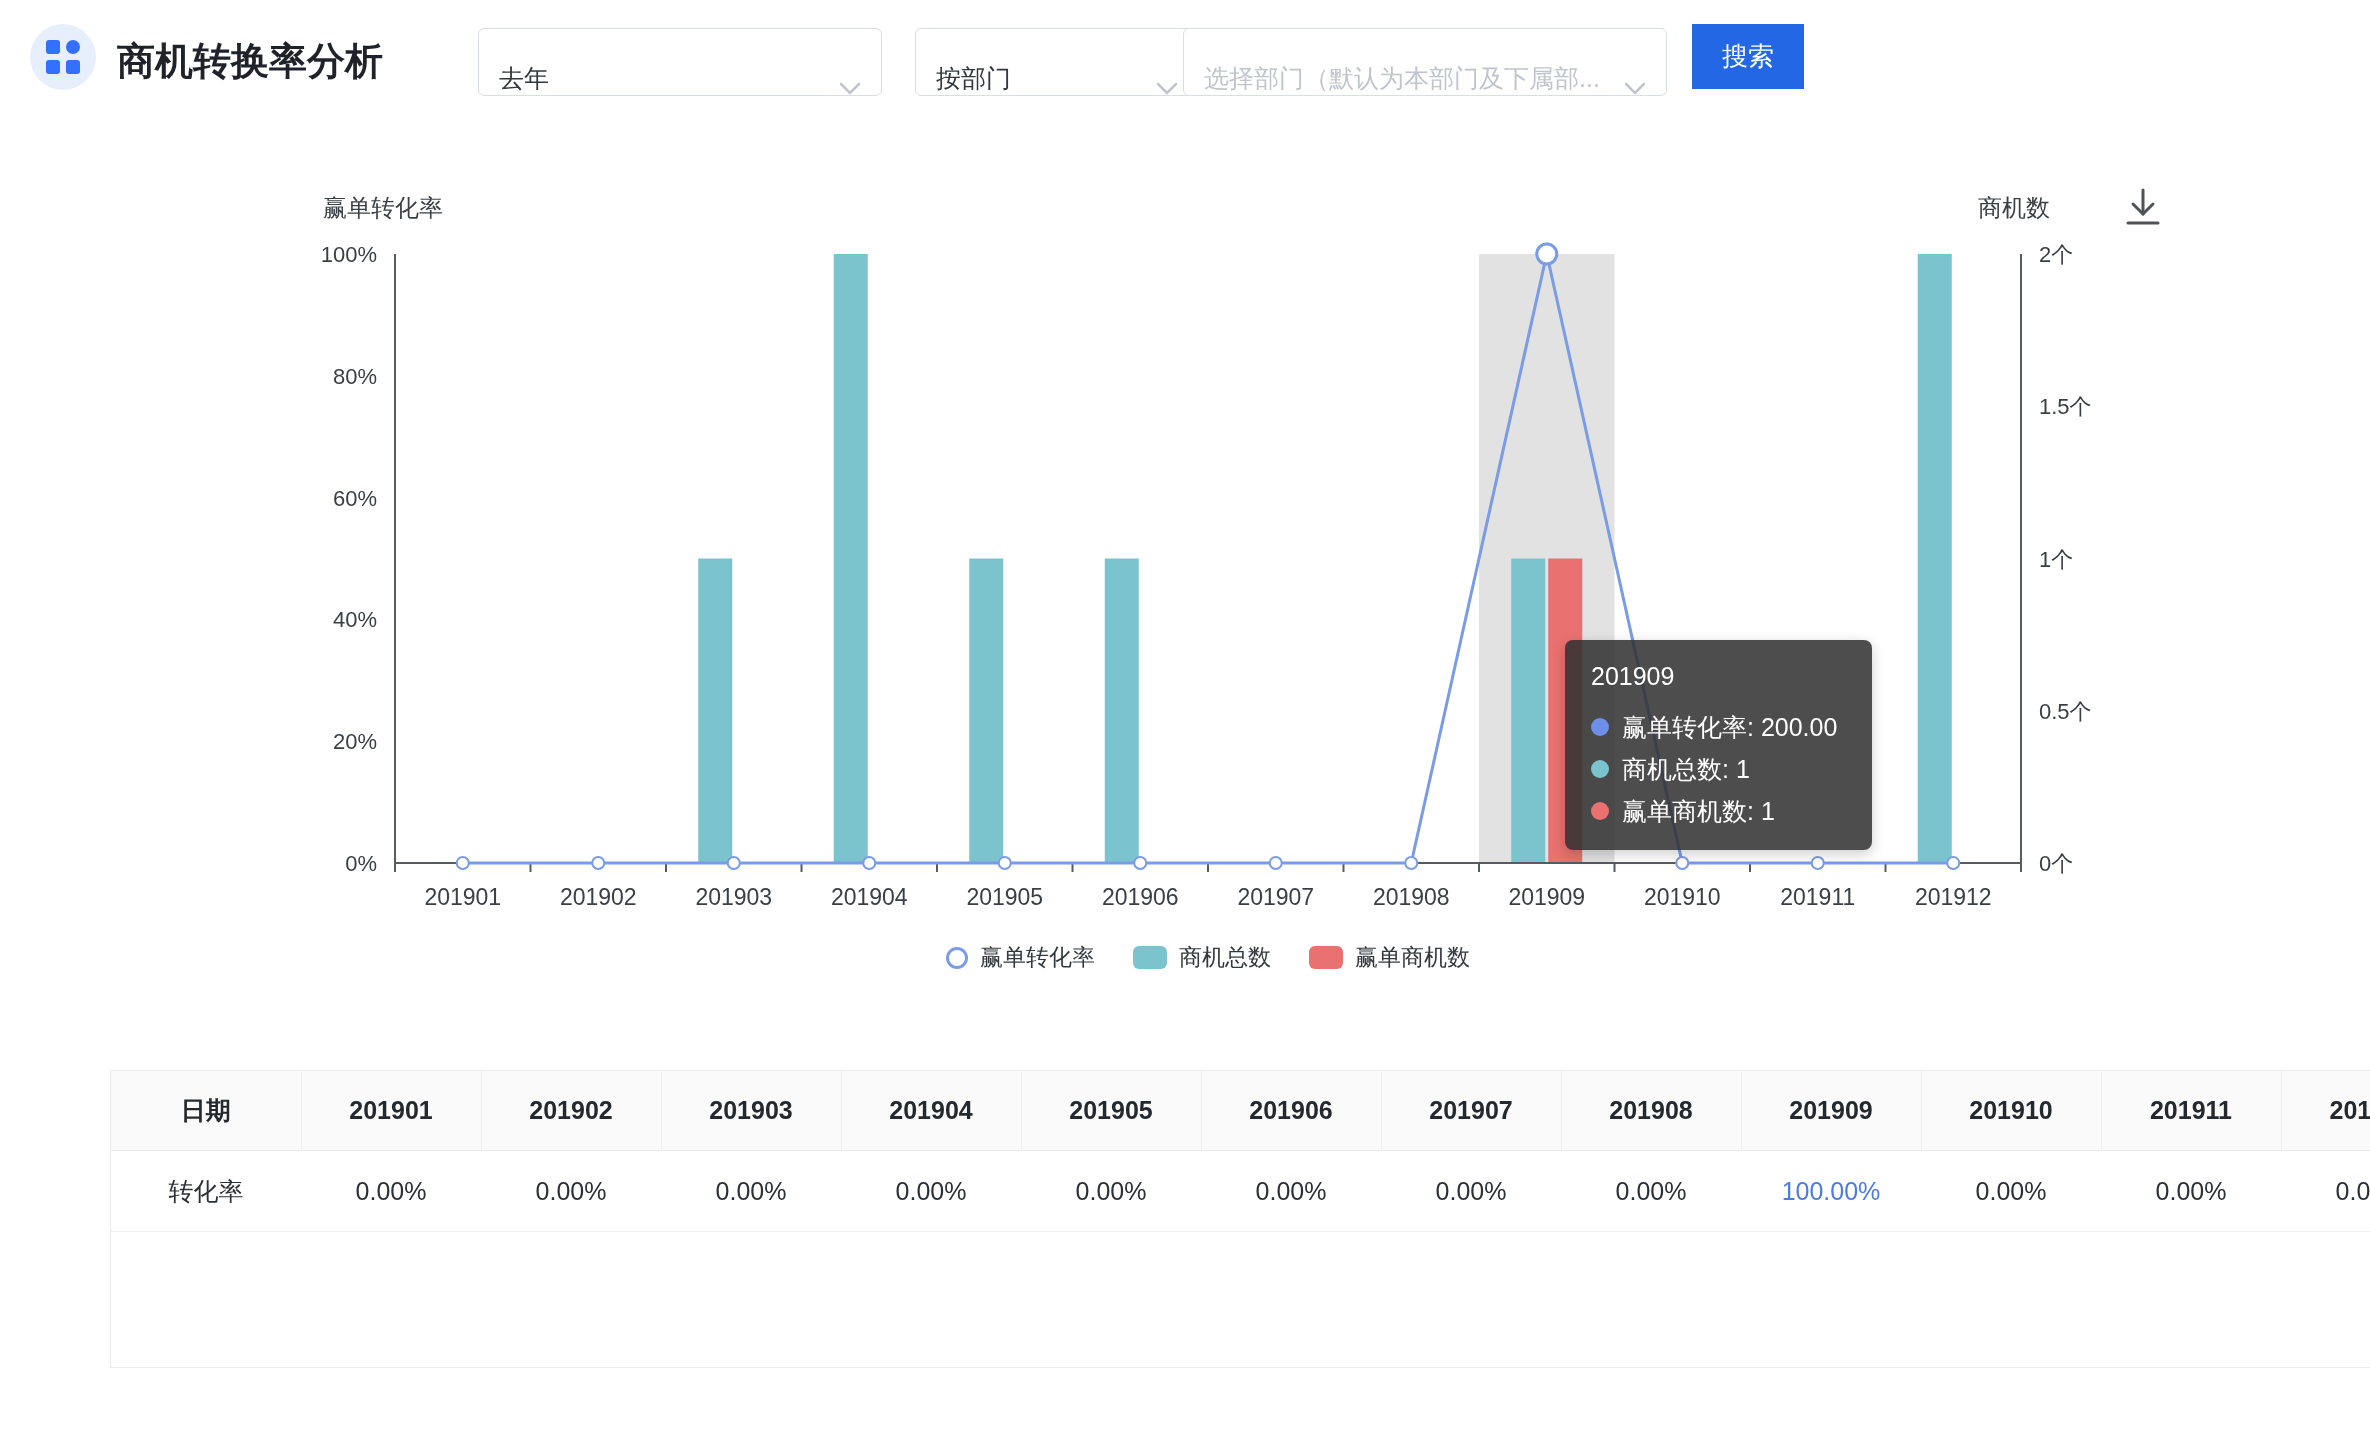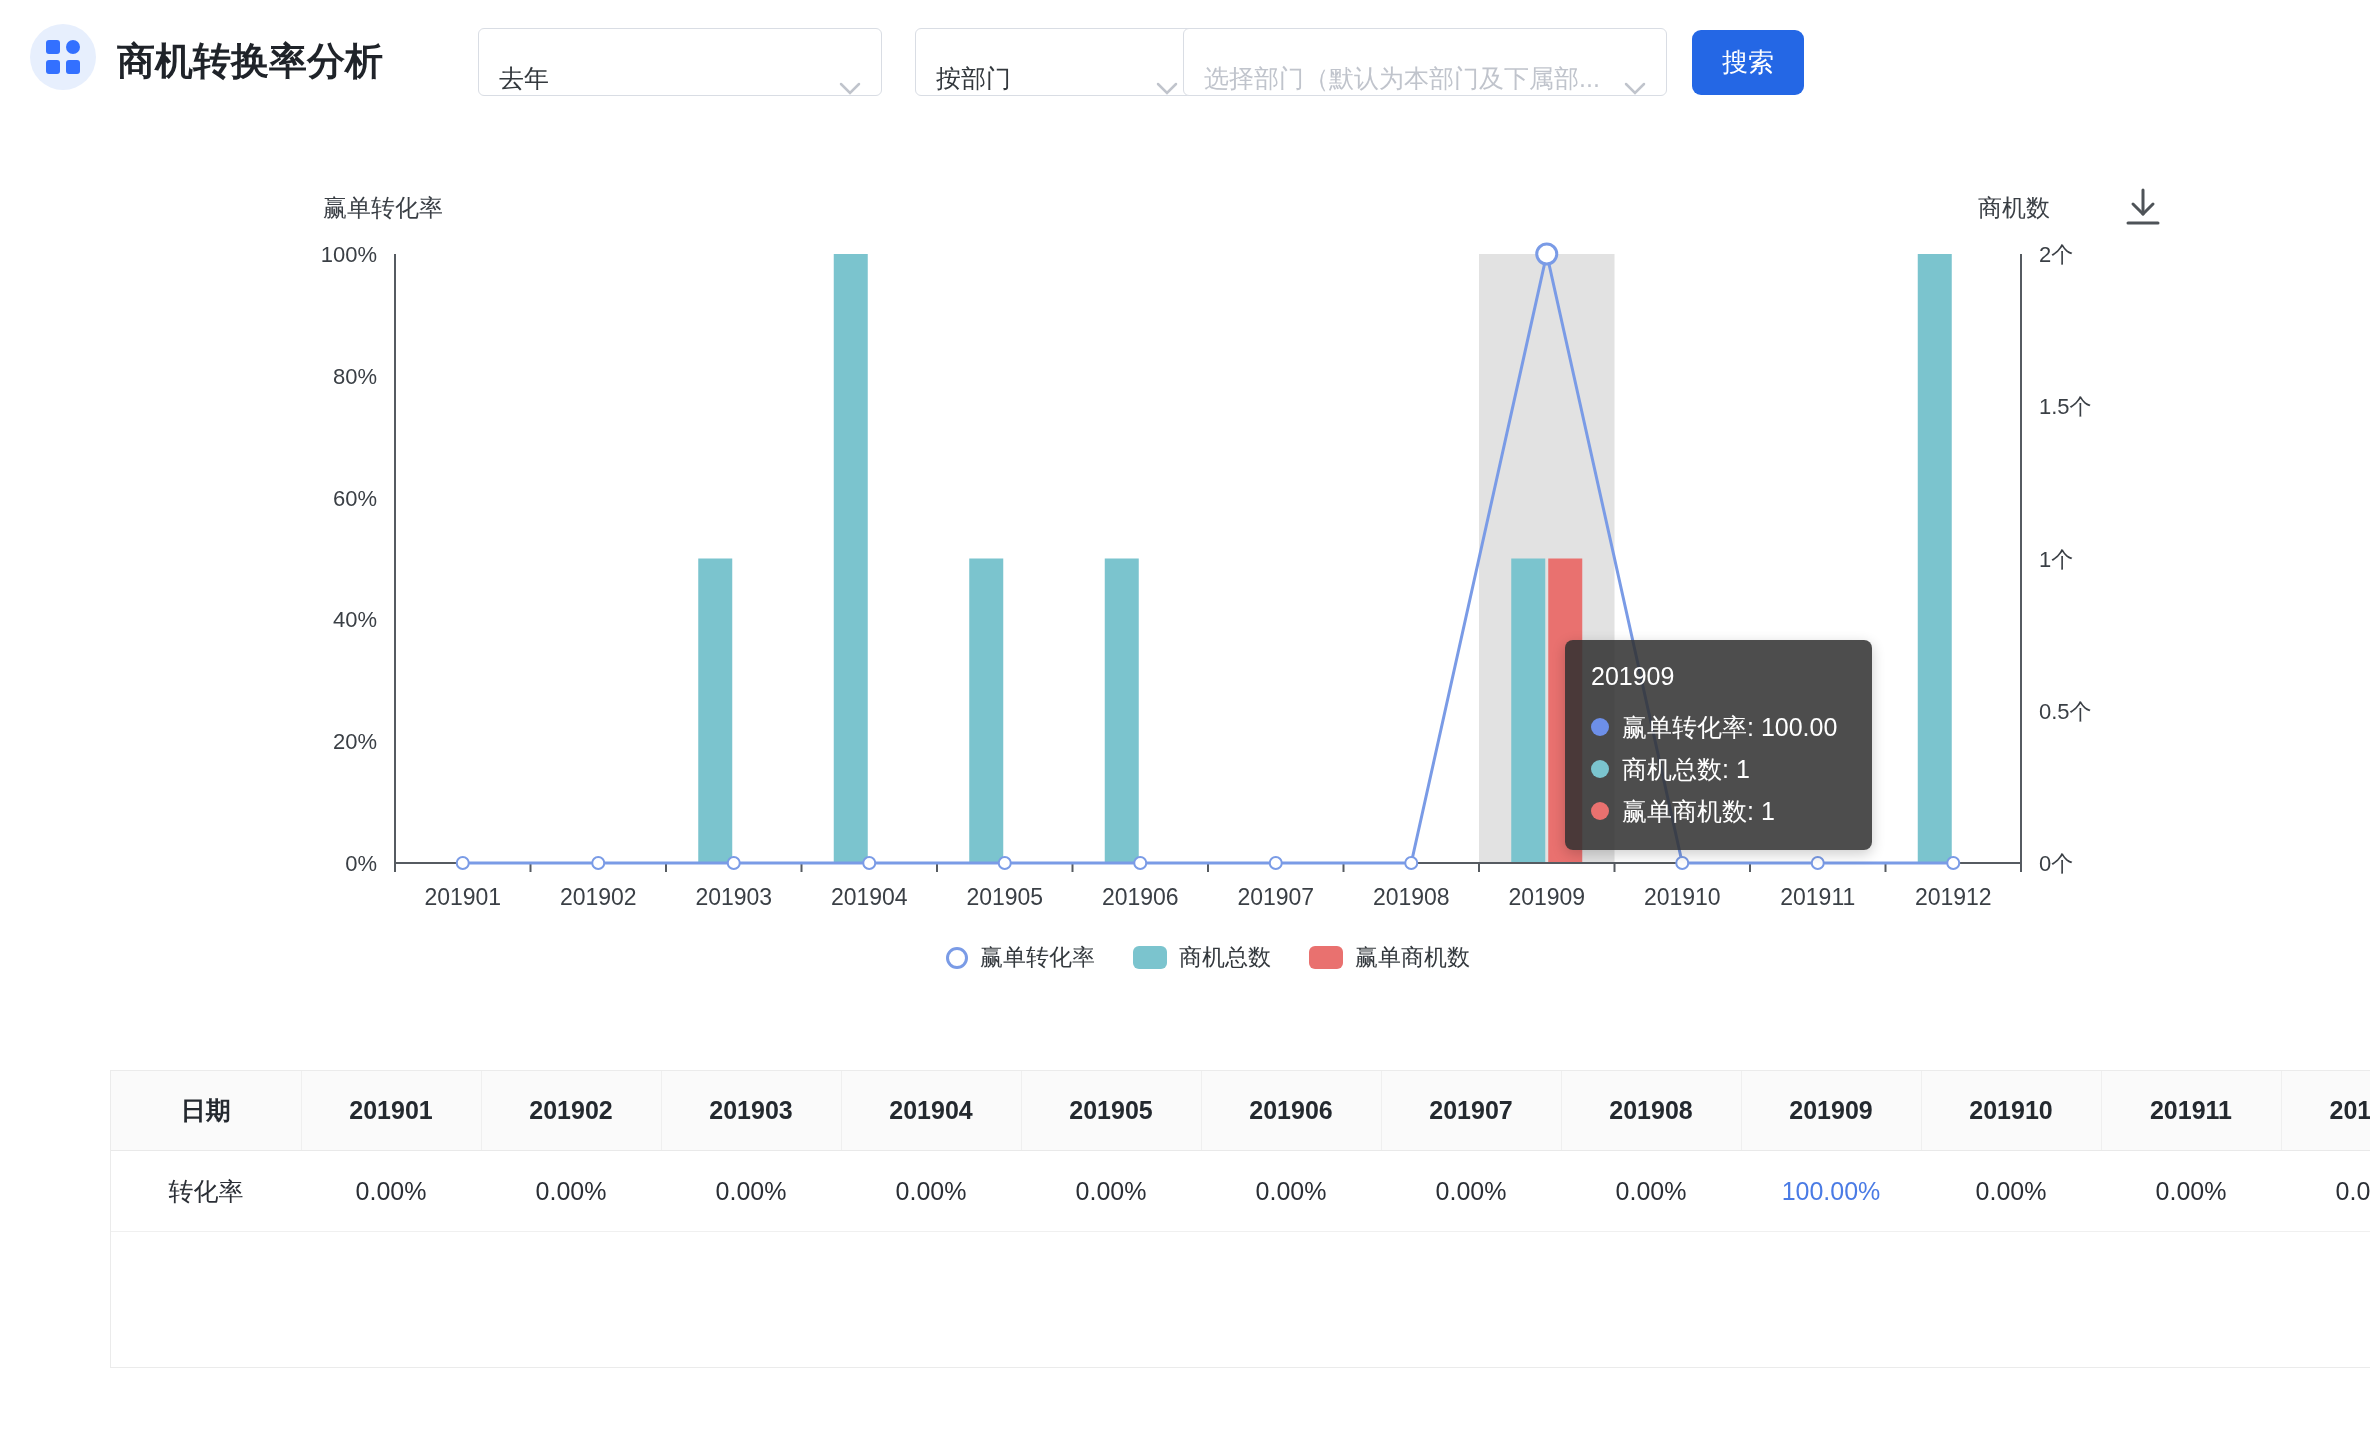--- a/index.html
+++ b/index.html
@@ -10,21 +10,21 @@
     background:#E7EFFD;display:flex;align-items:center;justify-content:center;}
   .page-title{position:absolute;left:117px;top:36px;font-size:38px;font-weight:700;color:#1F2329;}
   .select{position:absolute;top:28px;height:68px;border:1px solid #D9DDE4;border-radius:6px;background:#fff;
     display:flex;align-items:flex-end;justify-content:space-between;padding:0 20px;box-sizing:border-box;
     font-size:25px;color:#33383D;cursor:pointer;}
   .select .ph{color:#C0C4CC;white-space:nowrap;overflow:hidden;margin-top:12px;}
   .sel-time{left:478px;width:404px;}
   .sel-dim{left:915px;width:284px;}
   .sel-dept{left:1183px;width:484px;}
   .chev{flex:0 0 auto;margin-left:14px;}
-  .search-btn{position:absolute;left:1692px;top:30px;width:112px;height:65px;border:none;border-radius:9px;
+  .search-btn{position:absolute;left:1692px;top:24px;width:112px;height:65px;border:none;border-radius:0;
     background:#2467E5;color:#fff;font-size:26px;font-family:inherit;cursor:pointer;}
 
   
   #chart-svg{position:absolute;left:0;top:170px;}
   .download-btn{position:absolute;left:2118px;top:182px;width:50px;height:50px;background:none;border:none;cursor:pointer;padding:0;}
   .legend{position:absolute;left:395px;top:942px;width:1626px;display:flex;justify-content:center;
     align-items:center;gap:38px;}
   .legend-item{display:flex;align-items:center;gap:12px;font-size:23px;color:#33383D;cursor:pointer;}
   .lg-line{width:22px;height:22px;border-radius:50%;background:#fff;box-sizing:border-box;border:3px solid #7A9BE6;}
   .lg-bar{width:34px;height:23px;border-radius:6px;}
@@ -167,21 +167,21 @@
         <span class="lg-bar" style="background: rgb(233, 113, 111);"></span>
         <span>赢单商机数</span>
       </span>
     </div>
 
   <div class="tooltip">
     <div class="tt-title">201909</div>
     <div id="tt-rows">
         <div class="tt-row">
           <span class="tt-dot" style="background: rgb(109, 143, 232);"></span>
-          <span>赢单转化率: 100.00</span>
+          <span>赢单转化率: 200.00</span>
         </div>
         <div class="tt-row">
           <span class="tt-dot" style="background: rgb(123, 196, 206);"></span>
           <span>商机总数: 1</span>
         </div>
         <div class="tt-row">
           <span class="tt-dot" style="background: rgb(233, 113, 111);"></span>
           <span>赢单商机数: 1</span>
         </div>
       </div>

